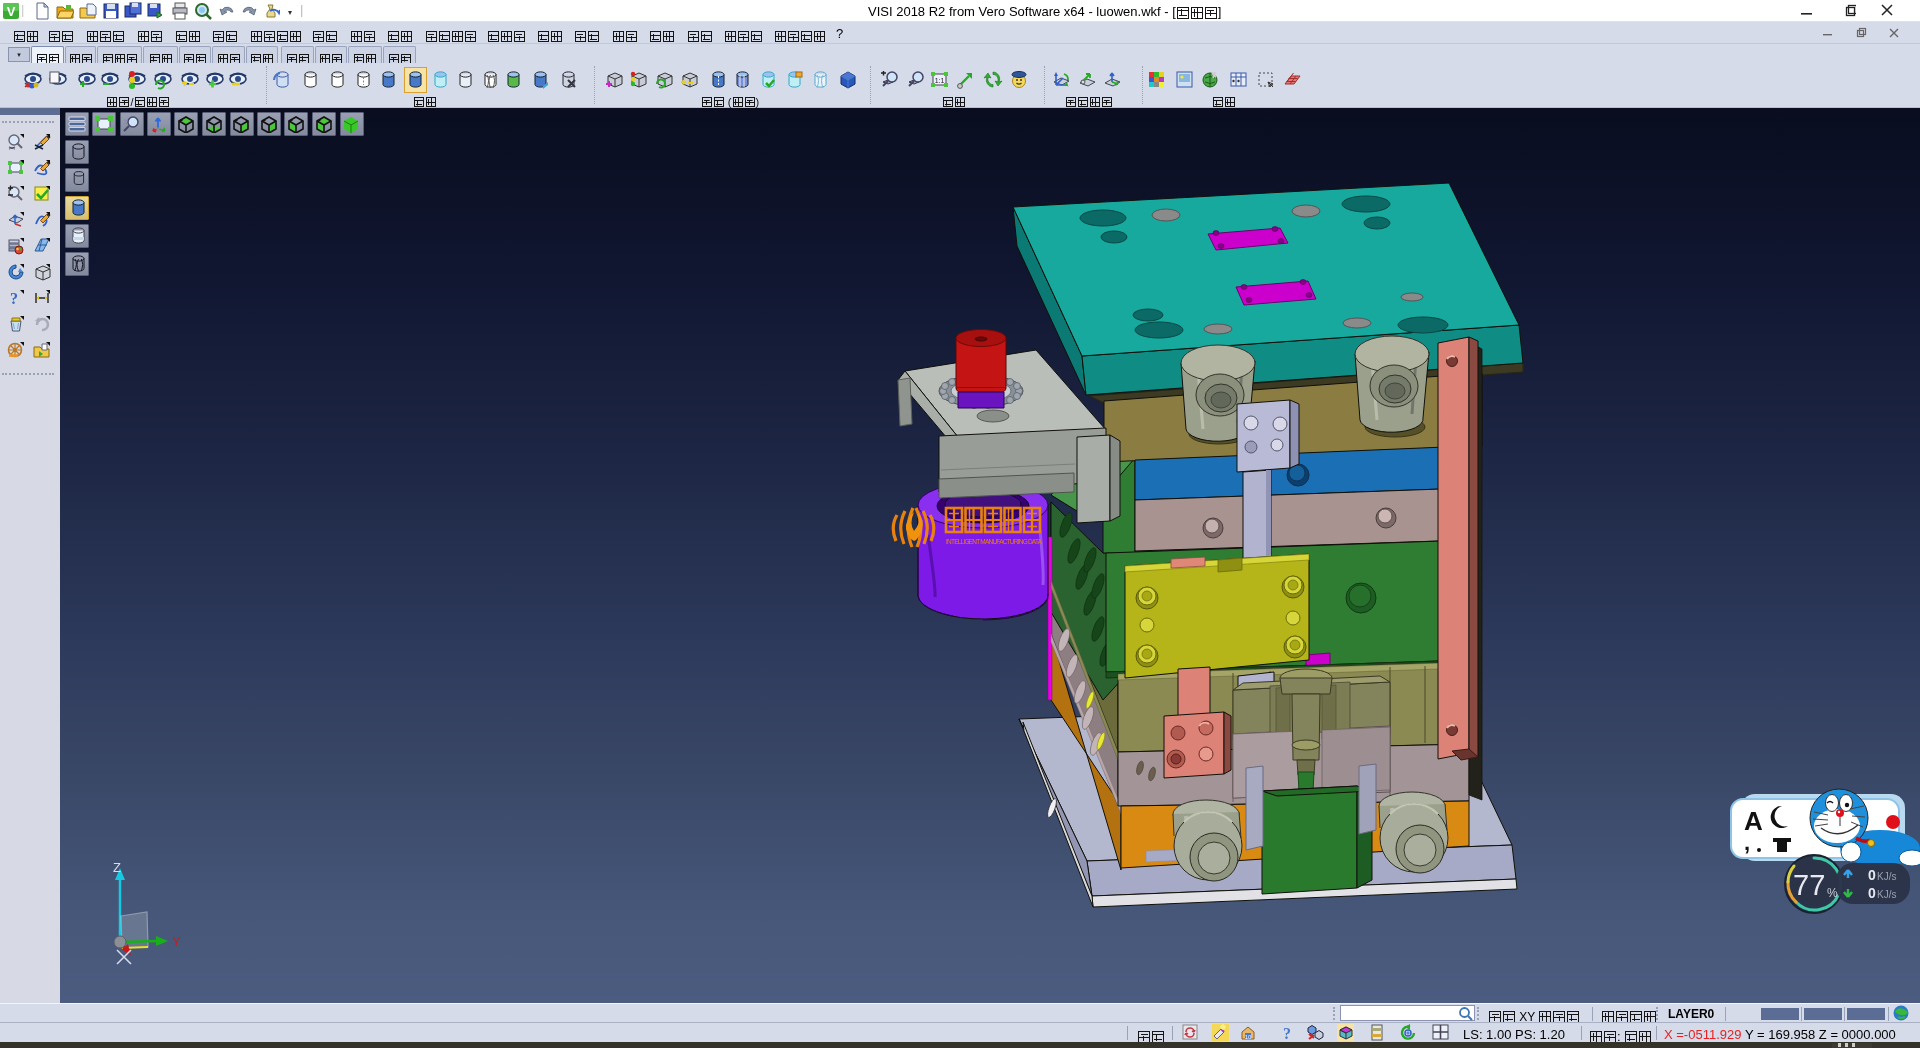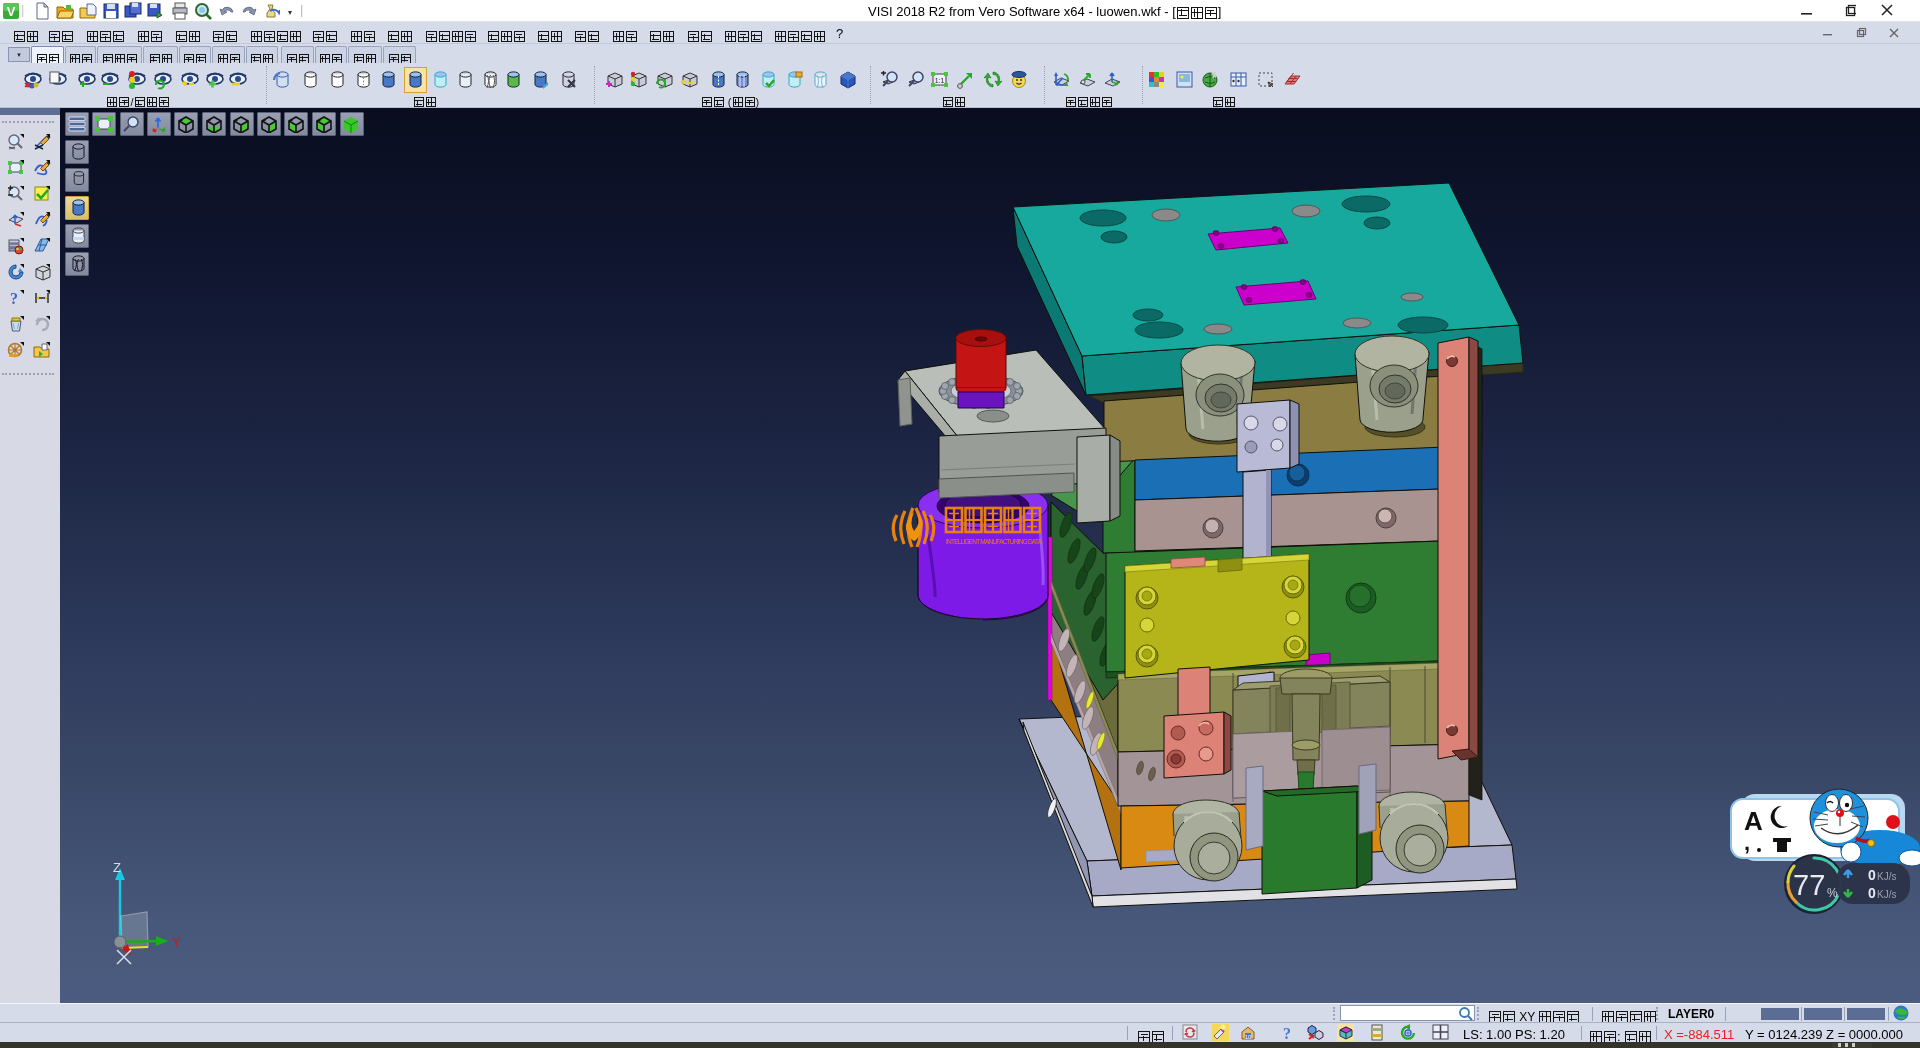--- a/index.html
+++ b/index.html
@@ -993,21 +993,21 @@
         <path d="M8 7 v4 M6 9 h4" stroke="#3060c8"></path>
       </svg>
       <svg class="abs" style="left:1432px;top:1px" width="17" height="17" viewBox="0 0 17 17">
         <rect x="1" y="1" width="15" height="14" fill="#eef2f8" stroke="#445"></rect>
         <path d="M8.5 1 v14 M1 8 h15" stroke="#445" stroke-width="1.6"></path>
       </svg>
       <div class="txt" style="left:1463px;top:4px;font-size:13px">LS: 1.00 PS: 1.20</div>
       <div class="sep2" style="left:1581px"></div>
       <div class="abs" style="left:1589px;top:4px"><span class="cj "><i class="g g1" style="width:12px;height:12px"></i><i class="g g2" style="width:12px;height:12px"></i></span><span style="font-size:13px;vertical-align:middle">: </span><span class="cj "><i class="g g0" style="width:12px;height:12px"></i><i class="g g1" style="width:12px;height:12px"></i></span></div>
       <div class="sep2" style="left:1656px"></div>
-      <div class="txt" style="left:1664px;top:4px;font-size:13px;color:#e82020">X =-884.511</div>
-      <div class="txt" style="left:1745px;top:4px;font-size:13px">Y = 0124.239 Z = 0000.000</div>
+      <div class="txt" style="left:1664px;top:4px;font-size:13px;color:#e82020">X =-0511.929</div>
+      <div class="txt" style="left:1745px;top:4px;font-size:13px">Y = 169.958 Z = 0000.000</div>
     </div>
     <div id="taskbar" class="abs">
       <div class="abs" style="left:1832px;top:1px;width:40px;height:5px;background:#3a3a33"></div>
       <div class="abs" style="left:1838px;top:1px;width:3px;height:4px;background:#cfcfc8"></div>
       <div class="abs" style="left:1845px;top:1px;width:3px;height:4px;background:#cfcfc8"></div>
       <div class="abs" style="left:1852px;top:1px;width:3px;height:4px;background:#cfcfc8"></div>
     </div>
 </div>
 </body></html>

